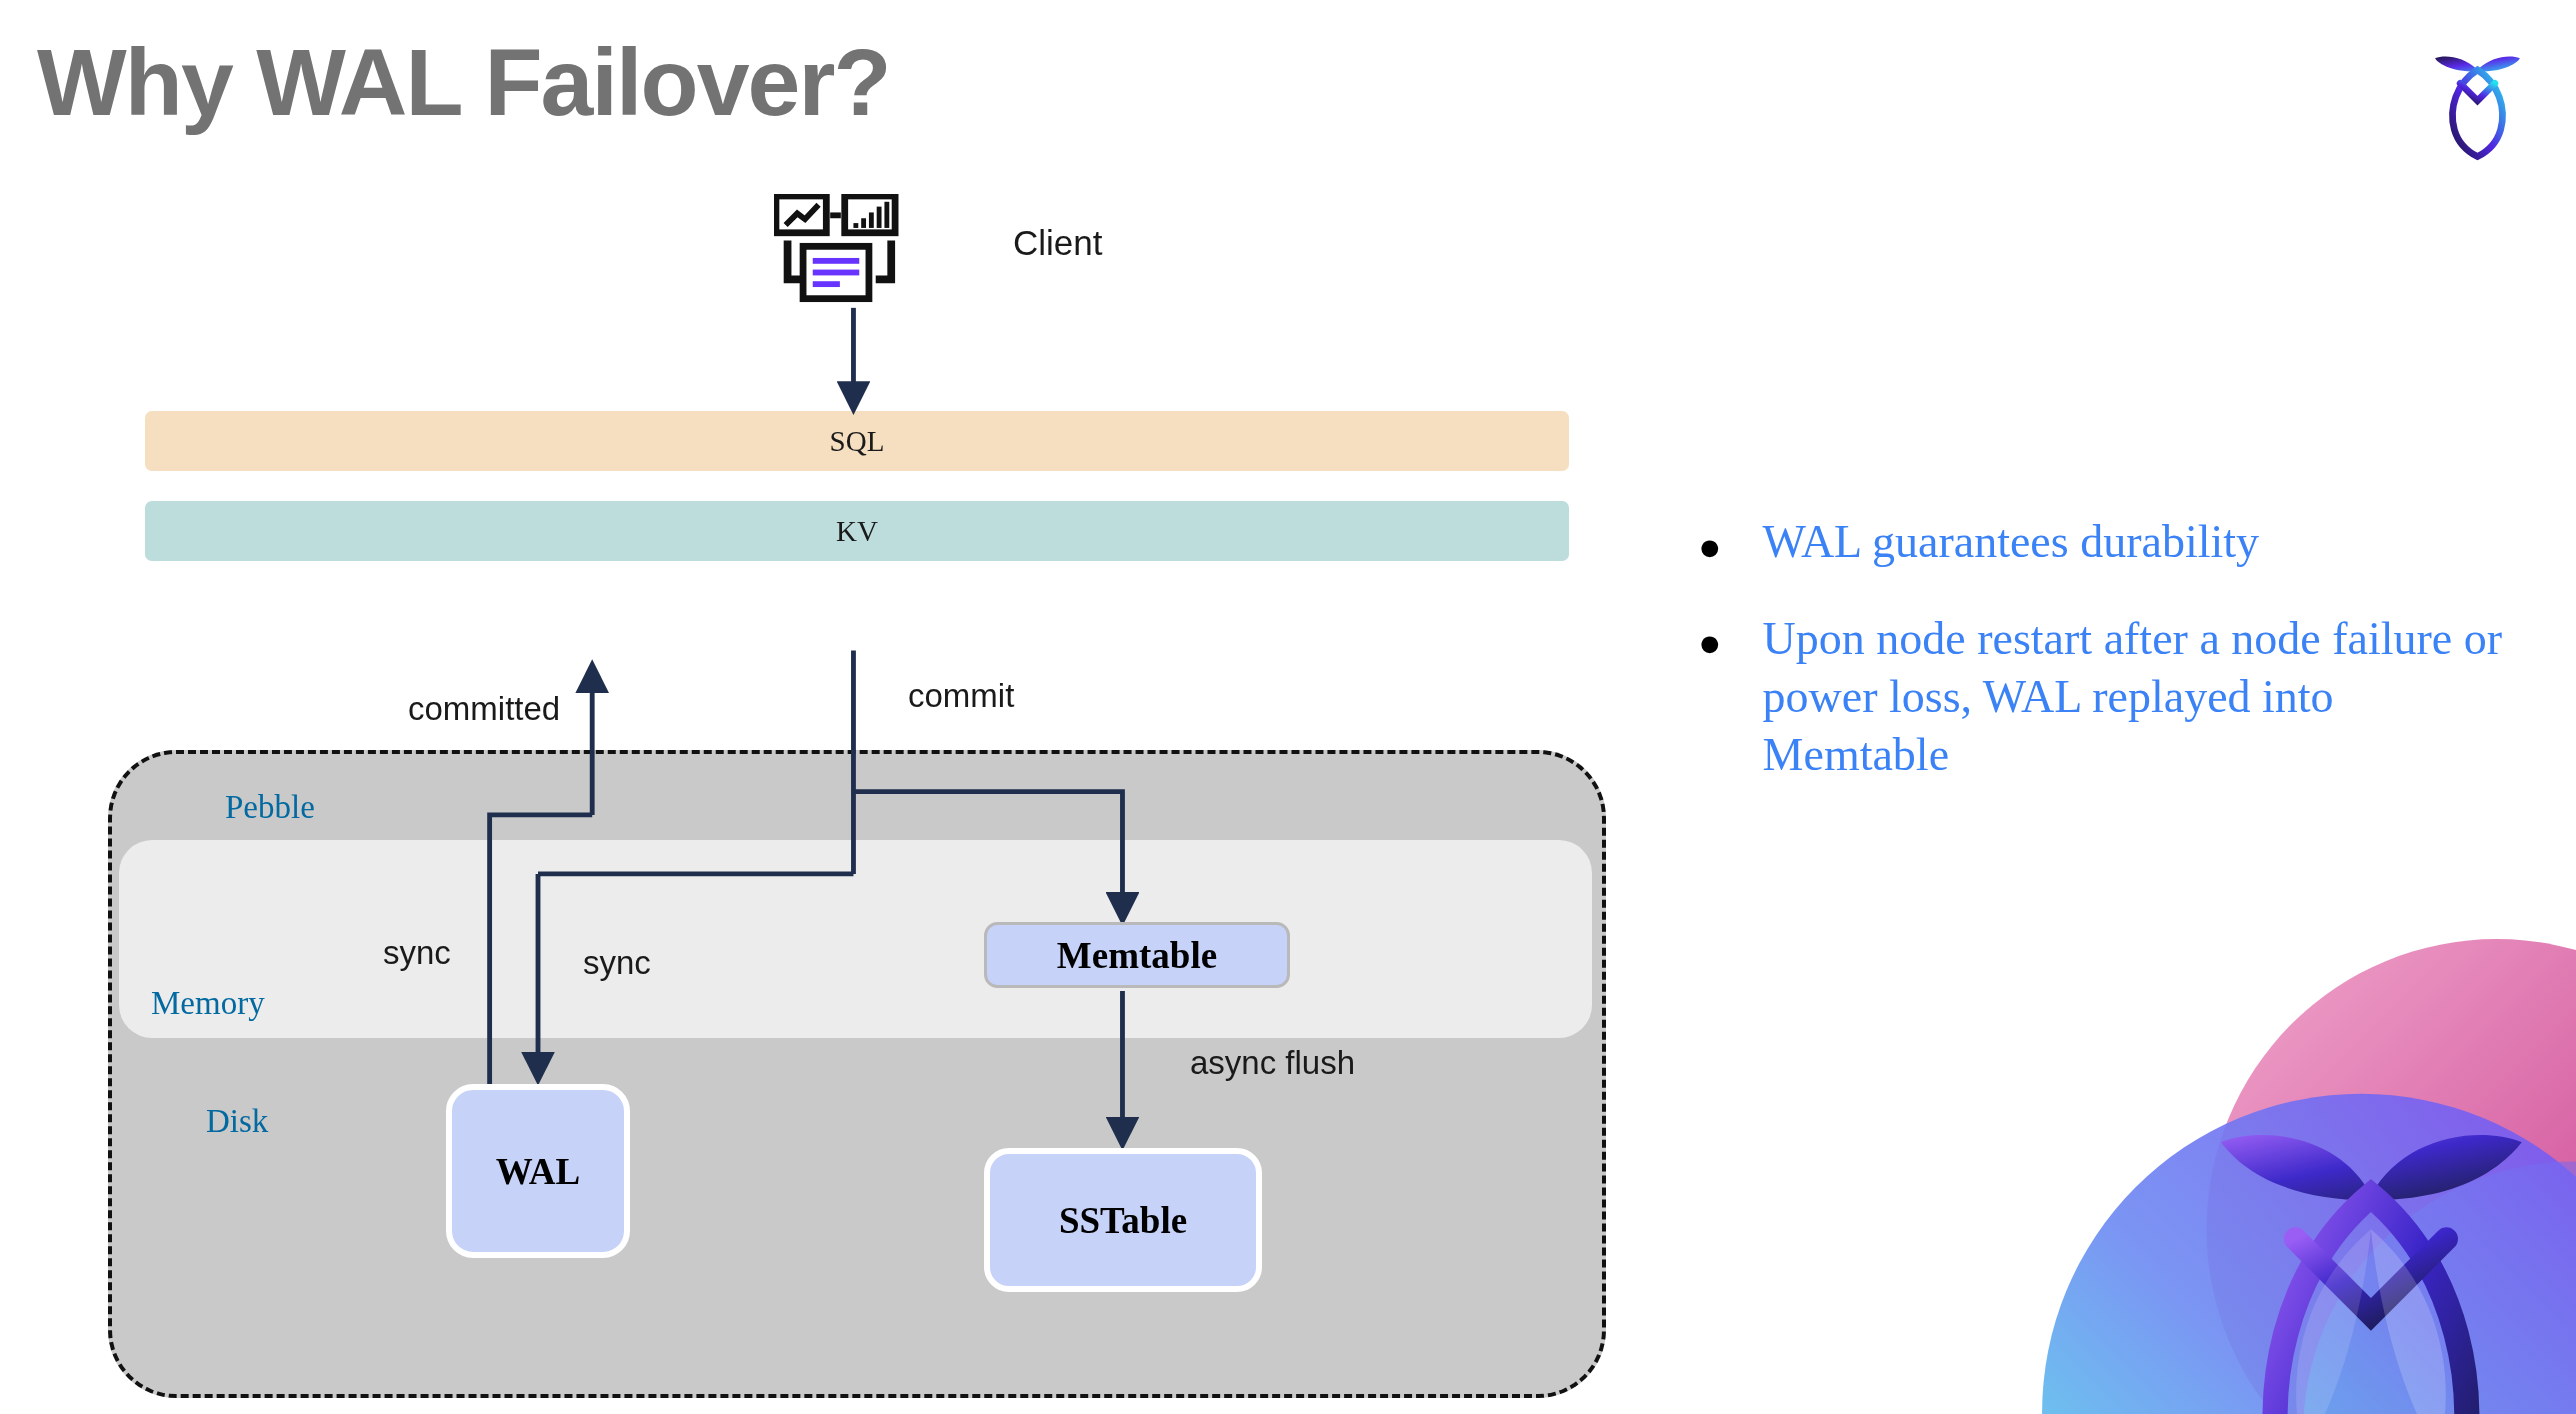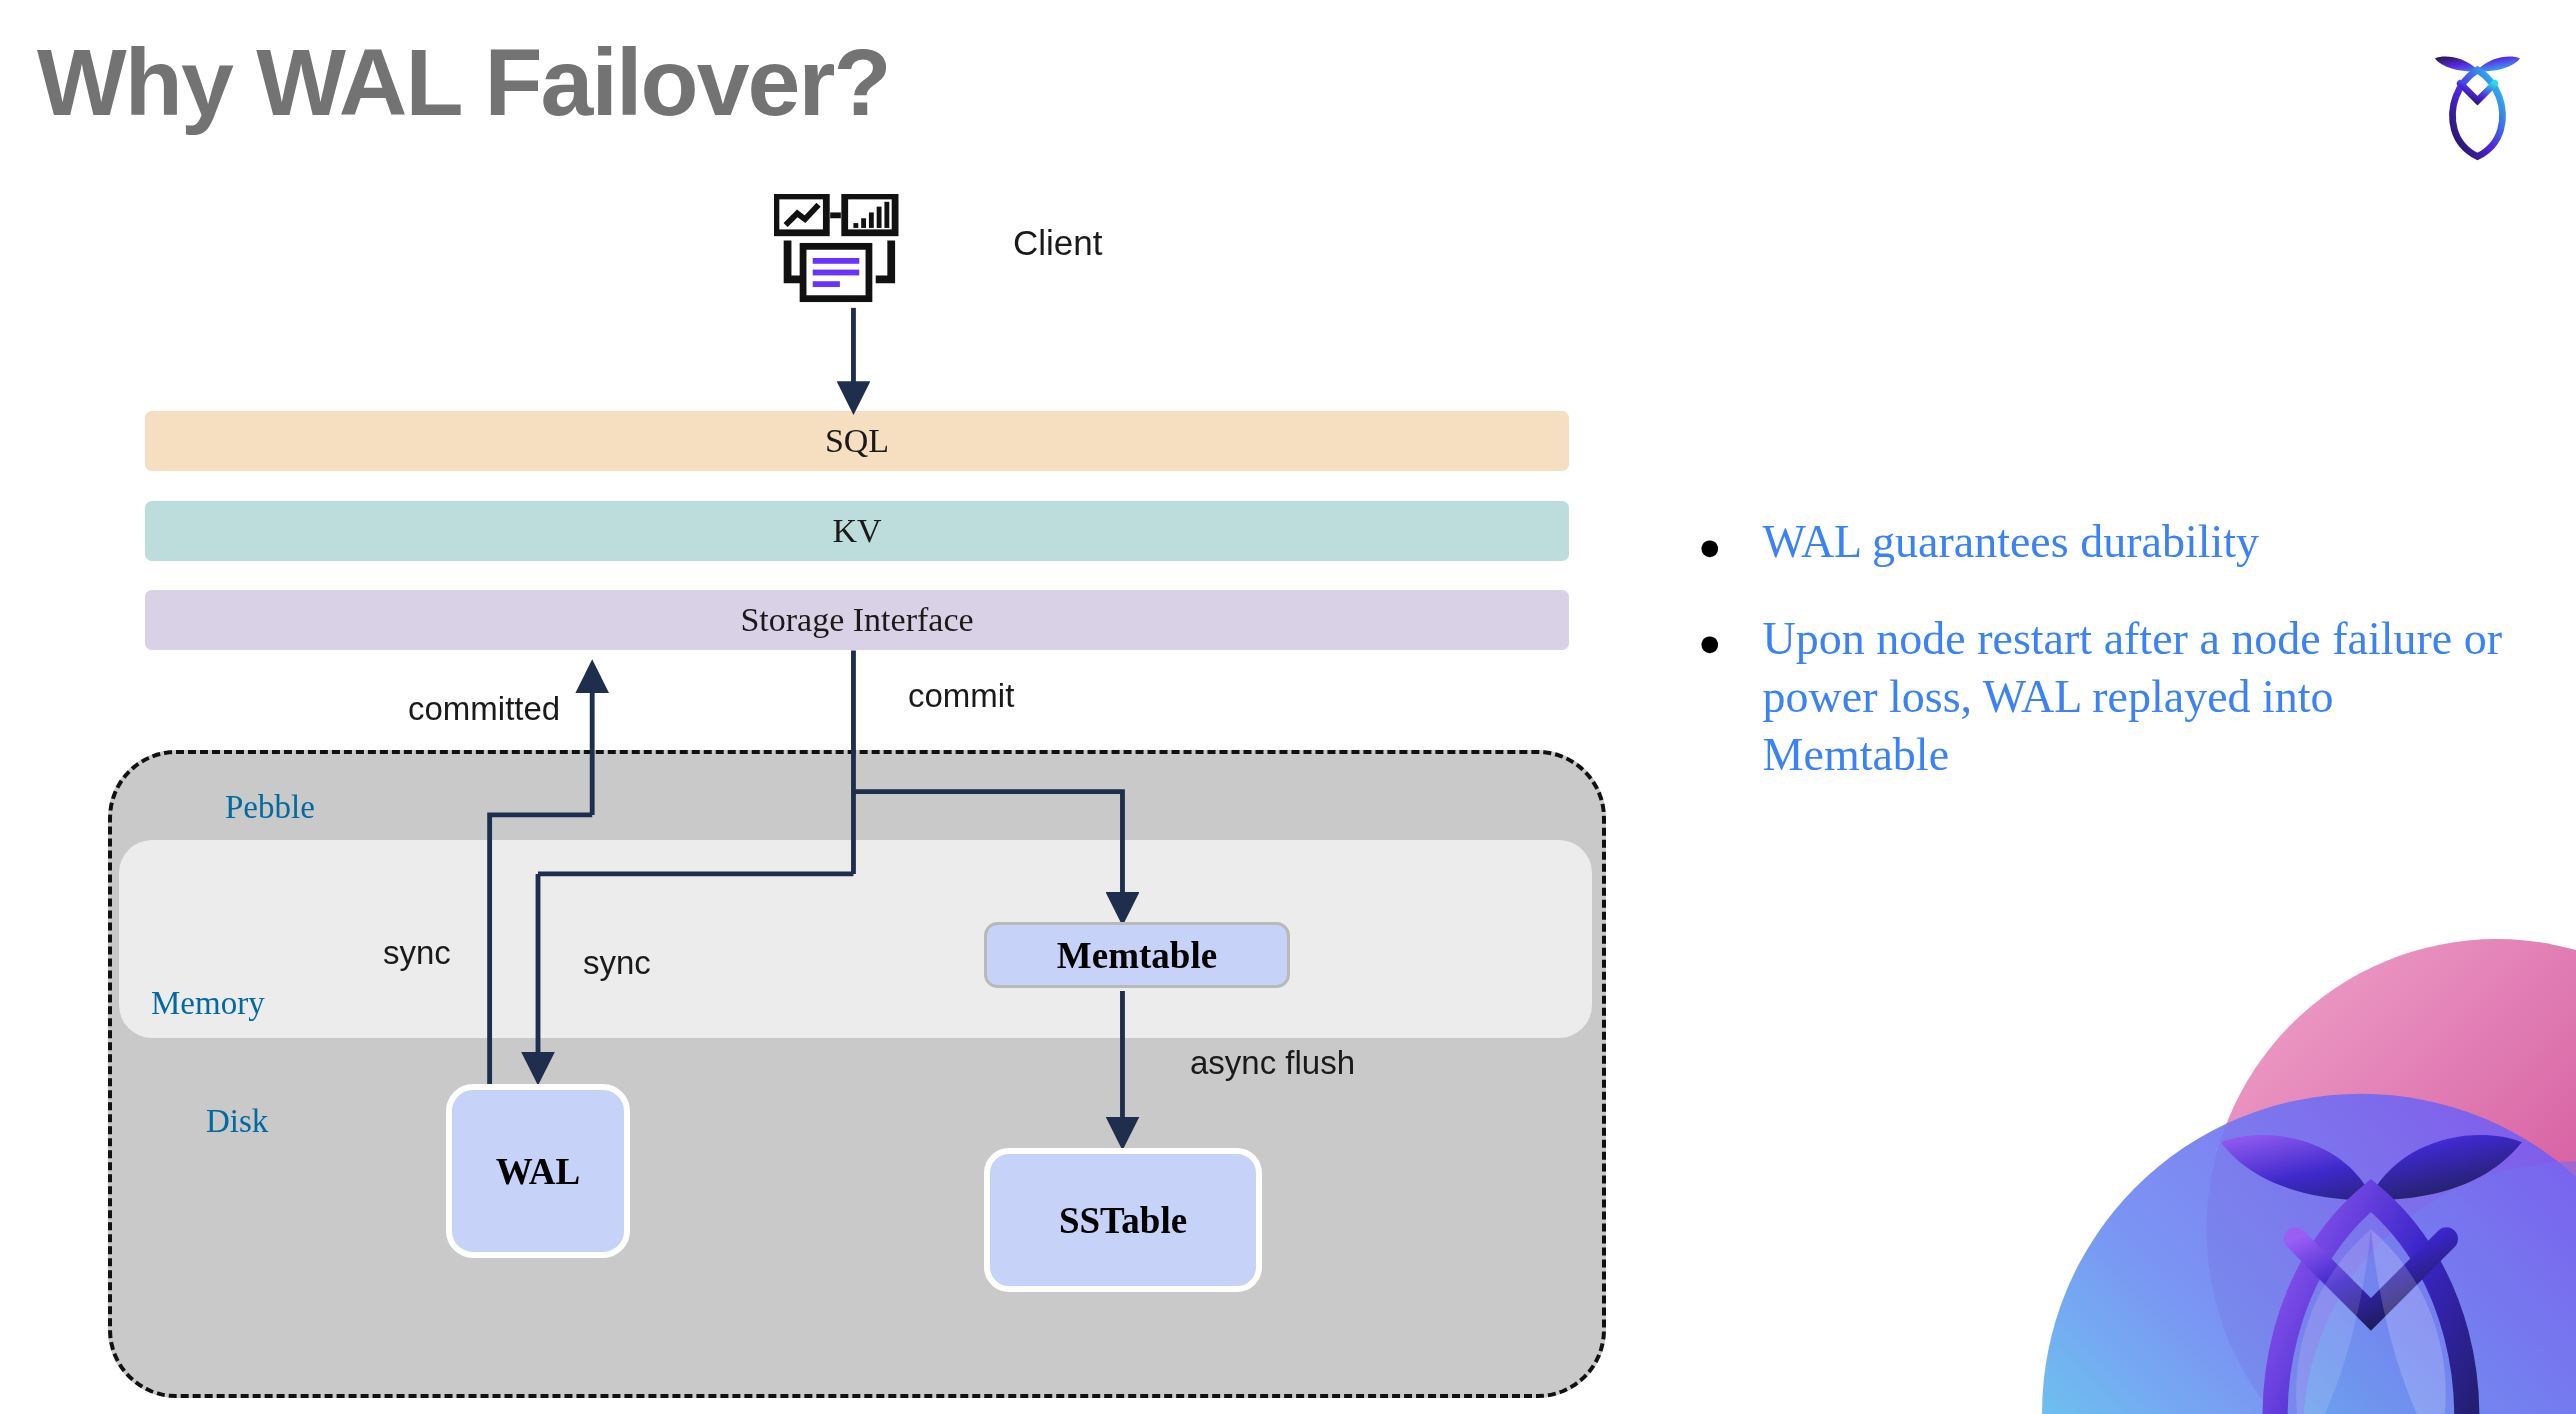--- a/index.html
+++ b/index.html
@@ -23,21 +23,21 @@
   #logo{position:absolute;left:2410px;top:37px;width:135px;height:135px;}
   
   #decor{position:absolute;left:1955px;top:910px;width:621px;height:505px;overflow:hidden;pointer-events:none;}
   
   #diagram{position:absolute;left:0;top:0;width:1645px;height:1415px;}
   .layer-bar{
     position:absolute;left:145px;width:1424px;height:60px;
     border-radius:6.8px;
     display:flex;align-items:center;justify-content:center;
     font-family:"Liberation Serif", serif;
-    font-size:34px;color:#1a1a1a;
+    font-size:29px;color:#1a1a1a;
   }
   #bar-sql{top:411px;background:#f6dfc0;}
   #bar-kv{top:501px;background:#bddcdc;}
   #bar-storage{top:590px;background:#d9d2e6;}
 
   
   #pebble-box{
     position:absolute;left:108px;top:750px;width:1498px;height:648px;
     background:#c9c9c9;
     border:4.8px dashed #111111;
@@ -196,21 +196,20 @@
       <rect x="30" y="54" width="68" height="54" fill="#ffffff" stroke="#111" stroke-width="7"></rect>
       <rect x="40" y="66" width="48" height="6" fill="#6633ff"></rect>
       <rect x="40" y="78" width="48" height="6" fill="#6633ff"></rect>
       <rect x="40" y="90" width="28" height="6" fill="#6633ff"></rect>
     </svg>
   </div>
   <div class="edge-label" id="lbl-client">Client</div>
 
   <div class="layer-bar" id="bar-sql">SQL</div>
   <div class="layer-bar" id="bar-kv">KV</div>
-  <div class="layer-bar" id="bar-storage">Storage Interface</div>
 
   <div id="pebble-box"></div>
   <div id="memory-panel"></div>
 
   <div class="region-label" id="label-pebble">Pebble</div>
   <div class="region-label" id="label-memory">Memory</div>
   <div class="region-label" id="label-disk">Disk</div>
 
   <svg id="connectors" viewBox="0 0 1700 1462" width="1645" height="1415">
     <defs>

